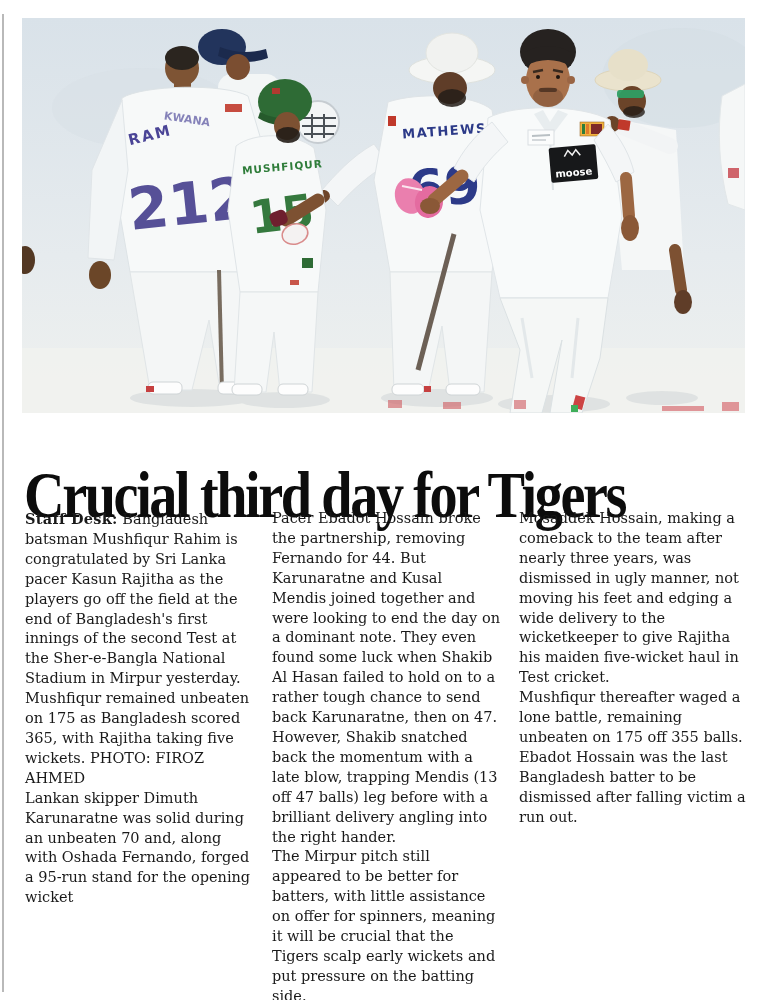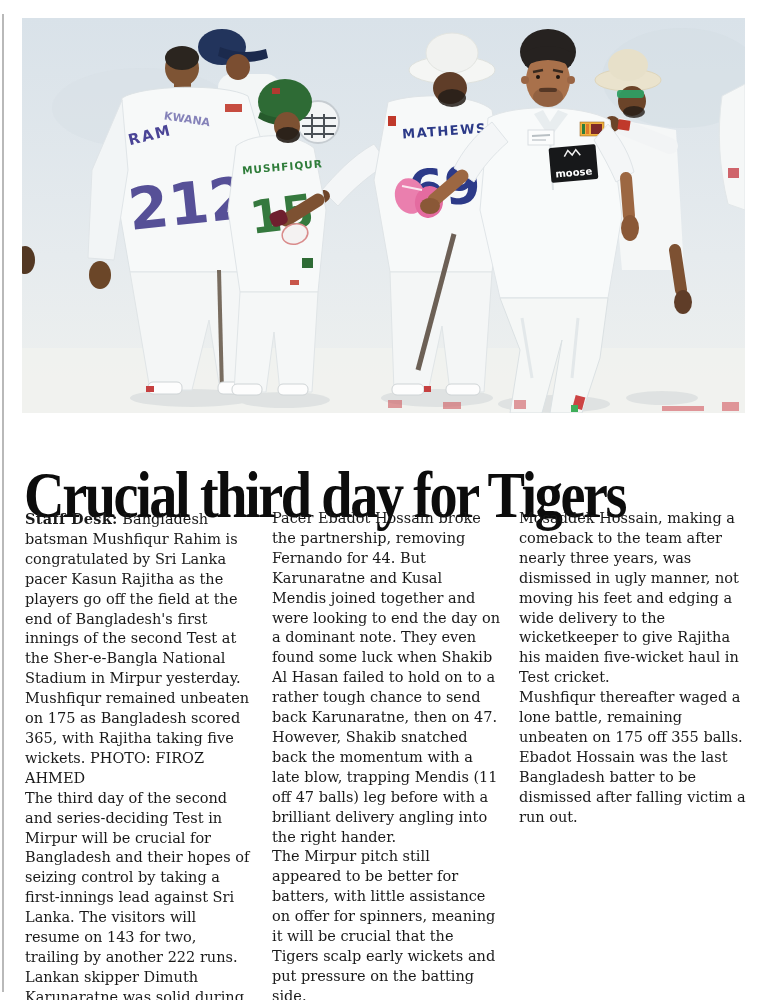--- a/index.html
+++ b/index.html
@@ -205,27 +205,26 @@
         <rect x="640" y="388" width="42" height="5" fill="#d4595f"></rect>
         <rect x="700" y="384" width="17" height="9" fill="#d4595f"></rect>
       </g>
     </svg>
   </figure>
 
   <h1 class="headline">Crucial third day for Tigers</h1>
 
   <div class="col" id="col1">
     <p><span class="lead">Staff  Desk:</span> <span>Bangladesh batsman Mushfiqur Rahim is congratulated by Sri Lanka pacer Kasun Rajitha as the players go off the field at the end of Bangladesh's first innings of the second Test at the Sher-e-Bangla National Stadium in Mirpur yesterday. Mushfiqur remained unbeaten on 175 as Bangladesh scored 365, with Rajitha taking five wickets. PHOTO: FIROZ AHMED</span></p>
-    <p>The third day of the second and series-deciding Test in Mirpur will be crucial for Bangladesh and their hopes of seizing control by taking a first-innings lead against Sri Lanka. The visitors will resume on 143 for two, trailing by another 222 runs.</p>
     <p>Lankan skipper Dimuth Karunaratne was solid during an unbeaten 70 and, along with Oshada Fernando, forged a 95-run stand for the opening wicket</p>
   </div>
 
   <div class="col" id="col2">
     <p>Pacer Ebadot Hossain broke the partnership, removing Fernando for 44. But Karunaratne and Kusal Mendis joined together and were looking to end the day on a dominant note. They even found some luck when Shakib Al Hasan failed to hold on to a rather tough chance to send back Karunaratne, then on 47.</p>
-    <p>However, Shakib snatched back the momentum with a late blow, trapping Mendis (11 off 47 balls) leg before with a brilliant delivery angling into the right hander.</p>
+    <p>However, Shakib snatched back the momentum with a late blow, trapping Mendis (13 off 47 balls) leg before with a brilliant delivery angling into the right hander.</p>
     <p>The Mirpur pitch still appeared to be better for batters, with little assistance on offer for spinners, meaning it will be crucial that the Tigers scalp early wickets and put pressure on the batting side.</p>
 
   </div>
 
   <div class="col" id="col3">
     <p>Mosaddek Hossain, making a comeback to the team after nearly three years, was dismissed in ugly manner, not moving his feet and edging a wide delivery to the wicketkeeper to give Rajitha his maiden five-wicket haul in Test cricket.</p>
     <p>Mushfiqur thereafter waged a lone battle, remaining unbeaten on 175 off 355 balls. Ebadot Hossain was the last Bangladesh batter to be dismissed after falling victim a run out.</p>
   </div>
 </div>
 

